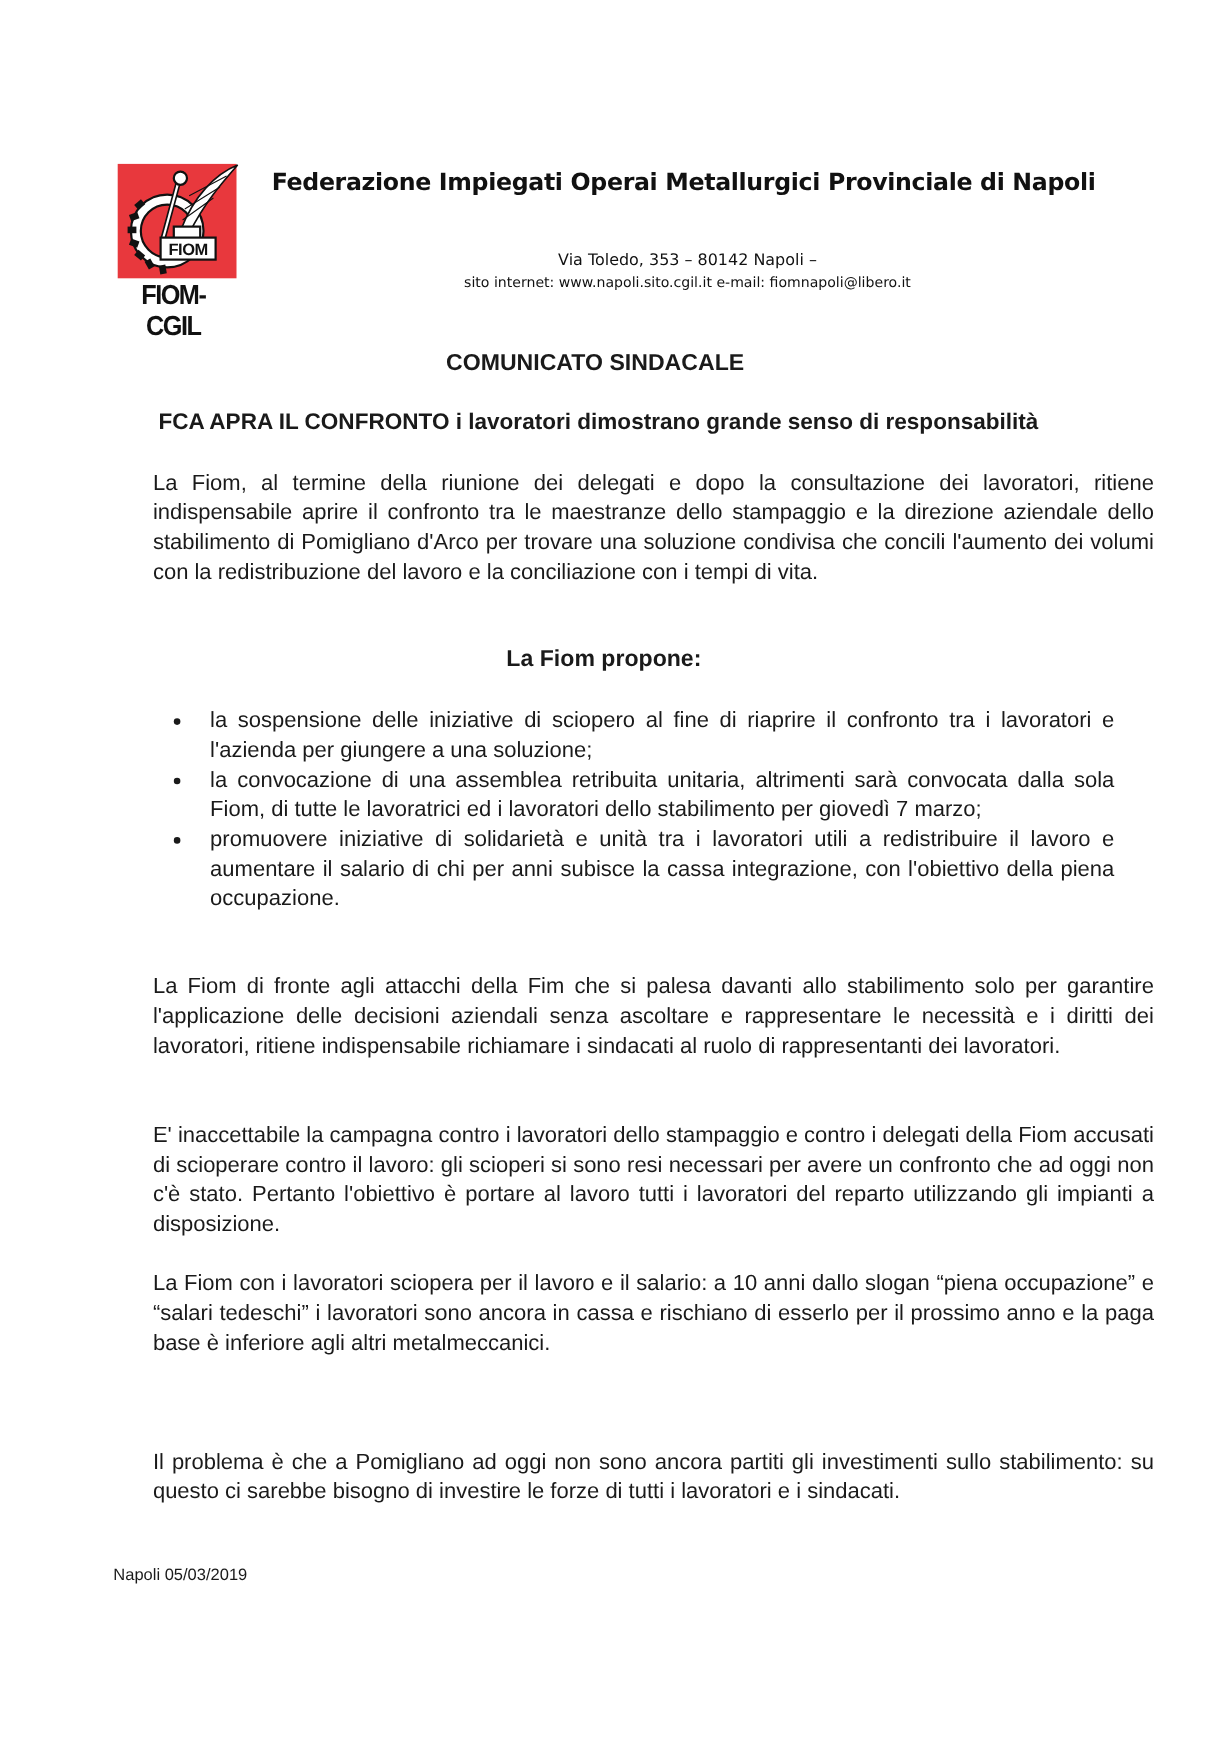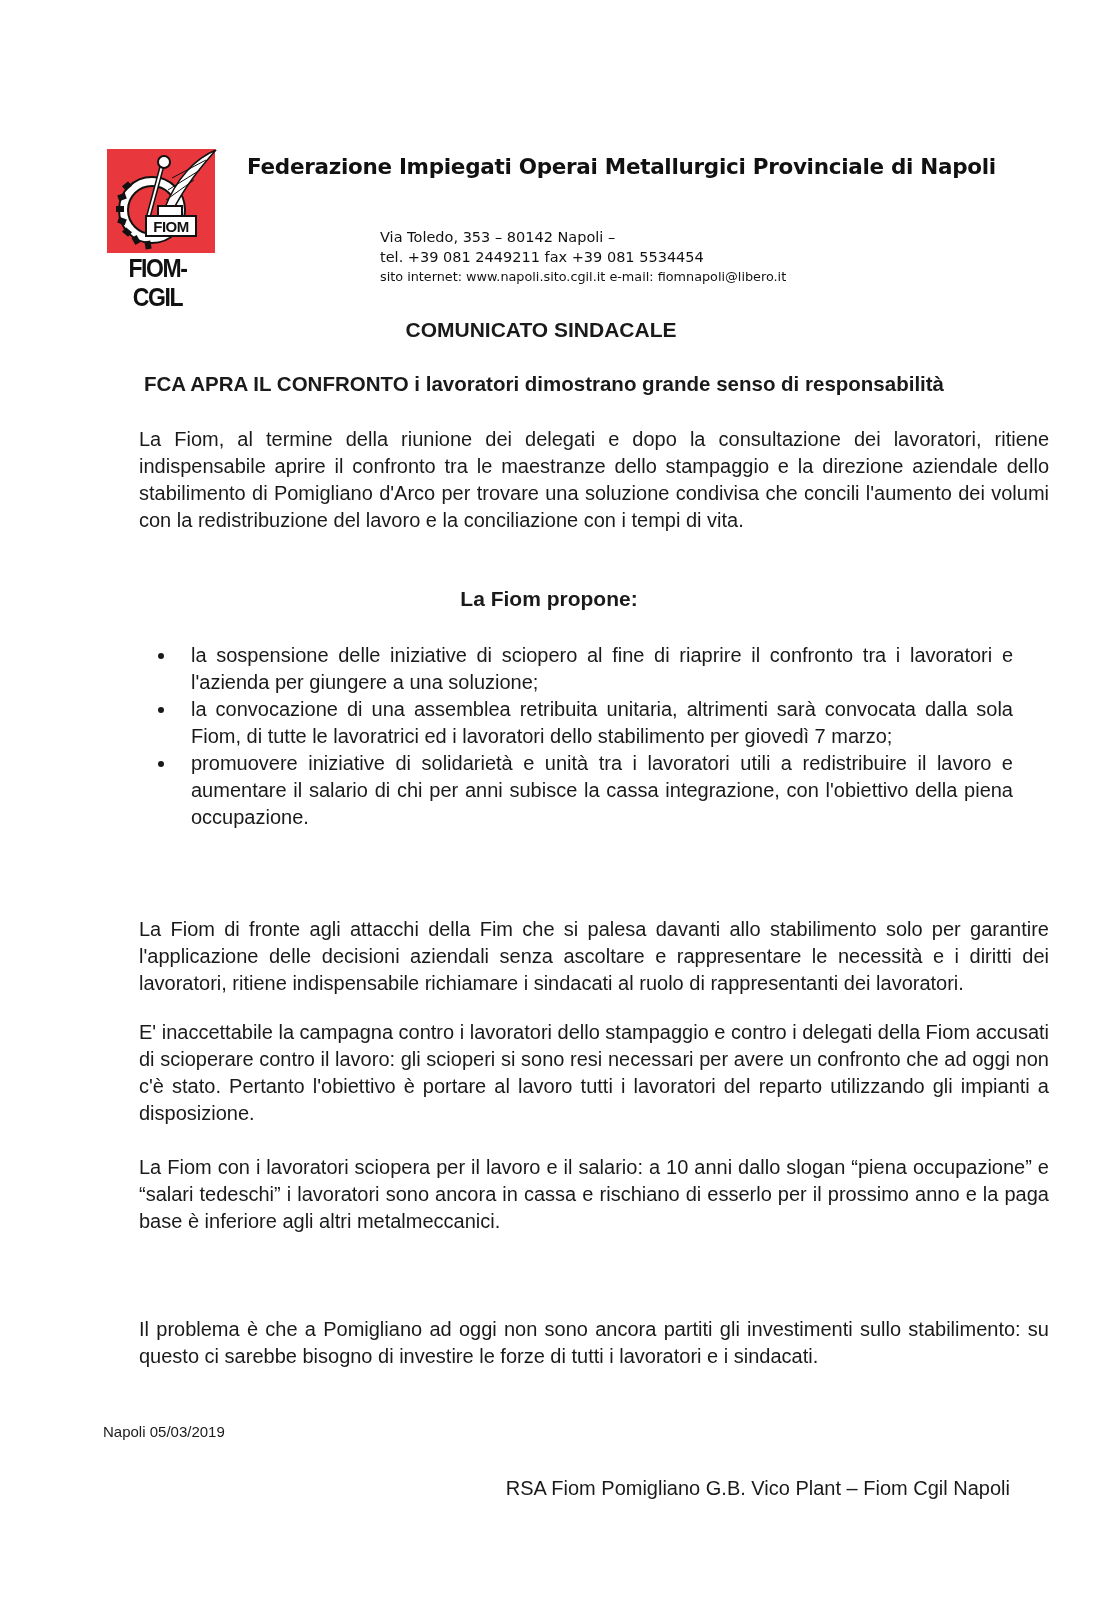--- a/index.html
+++ b/index.html
@@ -24,21 +24,21 @@
       font-family: "Liberation Sans", sans-serif; font-weight: 700;
       font-size: 25px; letter-spacing: -1.5px; color: #111; transform: scaleX(0.92);
       transform-origin: left center;
     }
     .org-name {
       position: absolute; left: 247px; top: 154px;
       font-family: "DejaVu Sans", sans-serif; font-weight: 700; font-size: 21.5px;
       letter-spacing: -0.3px; color: #111; text-align: center;
     }
     .contact {
-      position: absolute; left: 380px; top: 228px; width: 490px; text-align: left;
+      position: absolute; left: 380px; top: 228px; width: 490px; text-align: center;
       font-family: "DejaVu Sans", sans-serif; font-size: 14.5px; color: #111;
       line-height: 19.5px;
     }
     .contact .small { font-size: 12.8px; }
 
     
     .title {
       position: absolute; left: 0; width: 1098px; text-align: center; font-weight: 700;
       font-size: 21px; color: #1a1a1a;
     }
@@ -47,21 +47,21 @@
     .title.t3 { top: 587px; font-size: 21px; left: 0px; }
 
     
     .para {
       position: absolute; left: 103px; width: 910px;
       font-size: 20px; line-height: 27px; text-align: justify;
       color: #1a1a1a;
     }
     .para.last-left { text-align-last: left; margin-left: 36px; }
     #p1 { top: 426px; }
-    #p2 { top: 916px; }
+    #p2 { top: 884px; }
     #p3 { top: 1019px; }
     #p4 { top: 1154px; }
     #p5 { top: 1316px; }
     .date { position: absolute; left: 103px; top: 1423px; font-size: 15px; text-align: center; }
     .signature {
       position: absolute; right: 88px; top: 1477px; font-size: 20px; text-align: right;
     }
 
     
     .bullets { position: absolute; left: 0; top: 642px; width: 871px; margin: 0; padding: 0; list-style: none; }
@@ -109,21 +109,20 @@
       <rect x="40" y="68" width="50" height="20" fill="#fff" stroke="#111" stroke-width="2"></rect>
       <text x="65" y="84" text-anchor="middle" font-family="Liberation Sans, sans-serif" font-weight="700" font-size="15" fill="#111" letter-spacing="-0.5">FIOM</text>
     </svg>
     <div class="logo-wordmark">FIOM-CGIL</div>
   </div>
 
   <div class="org-name">Federazione Impiegati Operai Metallurgici Provinciale di Napoli</div>
 
   <div class="contact">
     <div>Via Toledo, 353 – 80142 Napoli –</div>
-    <div>tel. +39 081 2449211 fax +39 081 5534454</div>
     <div class="small">sito internet: www.napoli.sito.cgil.it e-mail: fiomnapoli@libero.it</div>
   </div>
 
   <div class="title t1">COMUNICATO SINDACALE</div>
   <div class="title t2">
     <span>FCA APRA IL CONFRONTO</span><span> i lavoratori dimostrano grande senso di responsabilità</span>
   </div>
 
   <div class="para last-left" id="p1">La Fiom, al termine della riunione dei delegati e dopo la consultazione dei lavoratori, ritiene indispensabile aprire il confronto tra le maestranze dello stampaggio e la direzione aziendale dello stabilimento di Pomigliano d'Arco per trovare una soluzione condivisa che concili l'aumento dei volumi con la redistribuzione del lavoro e la conciliazione con i tempi di vita.</div>
 
@@ -143,14 +142,13 @@
       <span>promuovere iniziative di solidarietà e unità tra i lavoratori utili a redistribuire il lavoro e aumentare il salario di chi per anni subisce la cassa integrazione, con l'obiettivo della piena occupazione.</span>
     </li>
   </ul>
 
   <div class="para last-left" id="p2">La Fiom di fronte agli attacchi della Fim che si palesa davanti allo stabilimento solo per garantire l'applicazione delle decisioni aziendali senza ascoltare e rappresentare le necessità e i diritti dei lavoratori, ritiene indispensabile richiamare i sindacati al ruolo di rappresentanti dei lavoratori.</div>
   <div class="para last-left" id="p3">E' inaccettabile la campagna contro i lavoratori dello stampaggio e contro i delegati della Fiom accusati di scioperare contro il lavoro: gli scioperi si sono resi necessari per avere un confronto che ad oggi non c'è stato. Pertanto l'obiettivo è portare al lavoro tutti i lavoratori del reparto utilizzando gli impianti a disposizione.</div>
   <div class="para last-left" id="p4">La Fiom con i lavoratori sciopera per il lavoro e il salario: a 10 anni dallo slogan “piena occupazione” e “salari tedeschi” i lavoratori sono ancora in cassa e rischiano di esserlo per il prossimo anno e la paga base è inferiore agli altri metalmeccanici.</div>
   <div class="para last-left" id="p5">Il problema è che a Pomigliano ad oggi non sono ancora partiti gli investimenti sullo stabilimento: su questo ci sarebbe bisogno di investire le forze di tutti i lavoratori e i sindacati.</div>
 
   <div class="date">Napoli 05/03/2019</div>
-  <div class="signature">RSA Fiom Pomigliano G.B. Vico Plant – Fiom Cgil Napoli</div>
 </div>
 
 </body></html>

